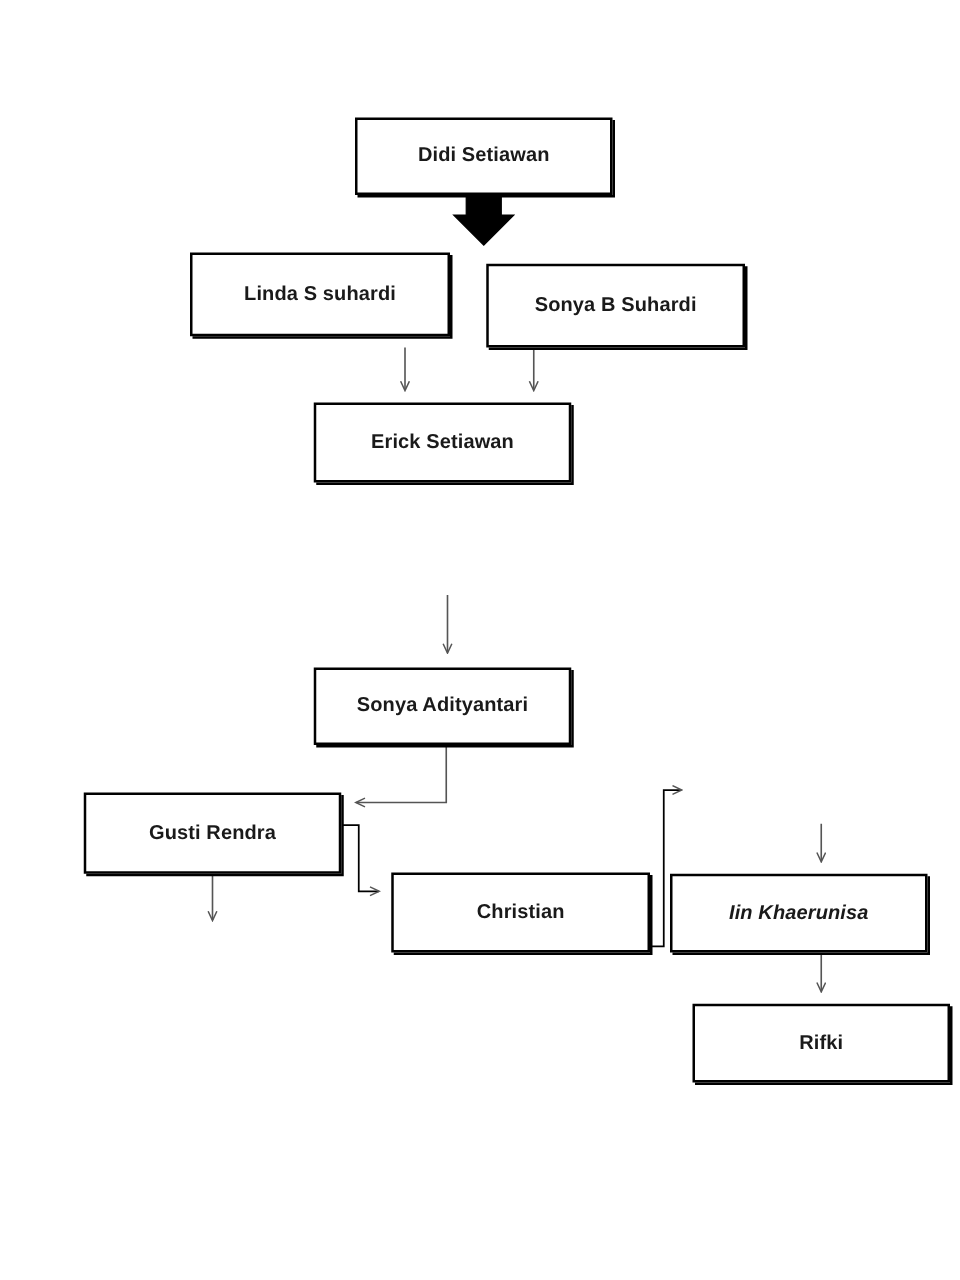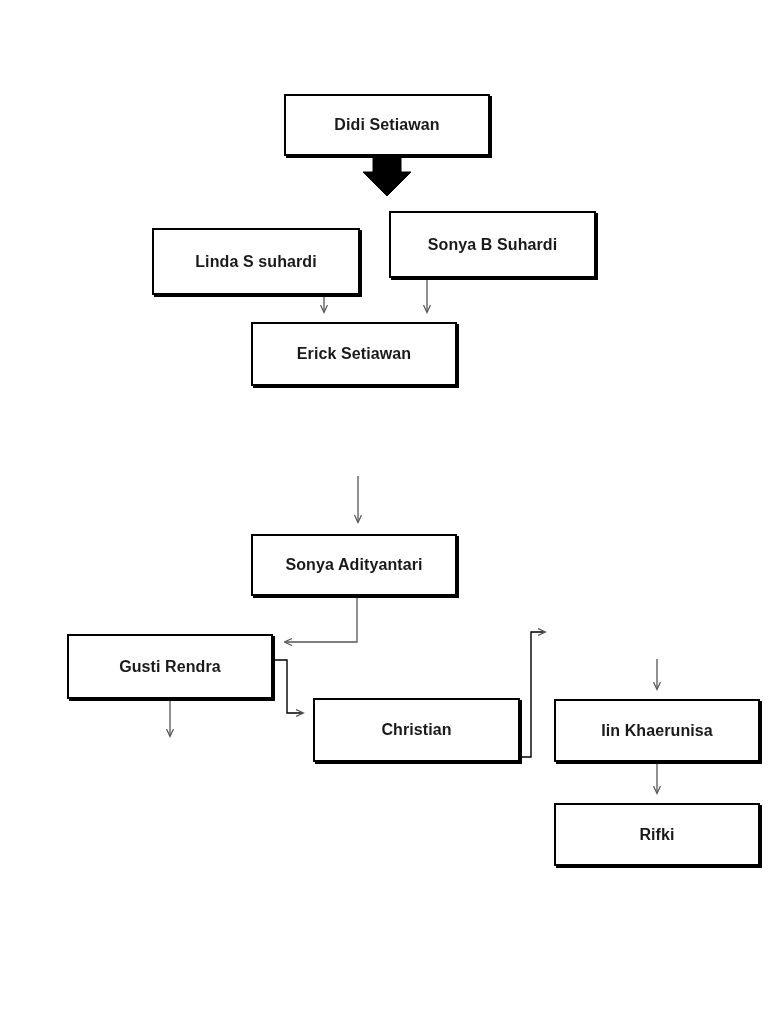--- a/index.html
+++ b/index.html
@@ -104,21 +104,21 @@
 
     <g>
       <line x1="657" y1="762" x2="657" y2="793" stroke="#555555" stroke-width="1.3" marker-end="url(#thin-arrow)"></line>
     </g>
   </svg>
 
   <div class="node shadowed" style="left:284px; top:94px; width:206px; height:62px;">
     <span class="node-label">Didi Setiawan</span>
   </div>
 
-  <div class="node shadowed" style="left:152px; top:228px; width:208px; height:67px;text-align:right;">
+  <div class="node shadowed" style="left:152px; top:202px; width:208px; height:67px;text-align:right;">
     <span class="node-label">Linda S suhardi</span>
   </div>
 
   <div class="node shadowed" style="left:389px; top:211px; width:207px; height:67px;">
     <span class="node-label">Sonya B Suhardi</span>
   </div>
 
   <div class="node shadowed" style="left:251px; top:322px; width:206px; height:64px;">
     <span class="node-label">Erick Setiawan</span>
   </div>
@@ -130,21 +130,21 @@
   <div class="node shadowed" style="left:67px; top:634px; width:206px; height:65px;">
     <span class="node-label">Gusti Rendra</span>
   </div>
 
 
   <div class="node shadowed" style="left:313px; top:698px; width:207px; height:64px;">
     <span class="node-label">Christian</span>
   </div>
 
 
-  <div class="node shadowed" style="left:554px; top:699px; width:206px; height:63px;">
+  <div class="node shadowed" style="left:536px; top:699px; width:206px; height:63px;font-style:italic;">
     <span class="node-label">Iin Khaerunisa</span>
   </div>
 
   <div class="node shadowed" style="left:554px; top:803px; width:206px; height:63px;">
     <span class="node-label">Rifki</span>
   </div>
 
 </div>
 
 </body></html>

